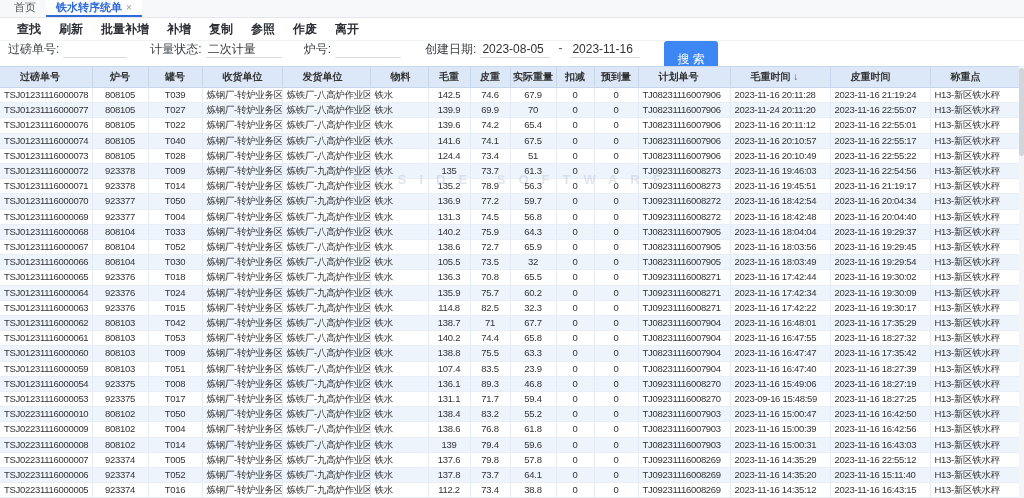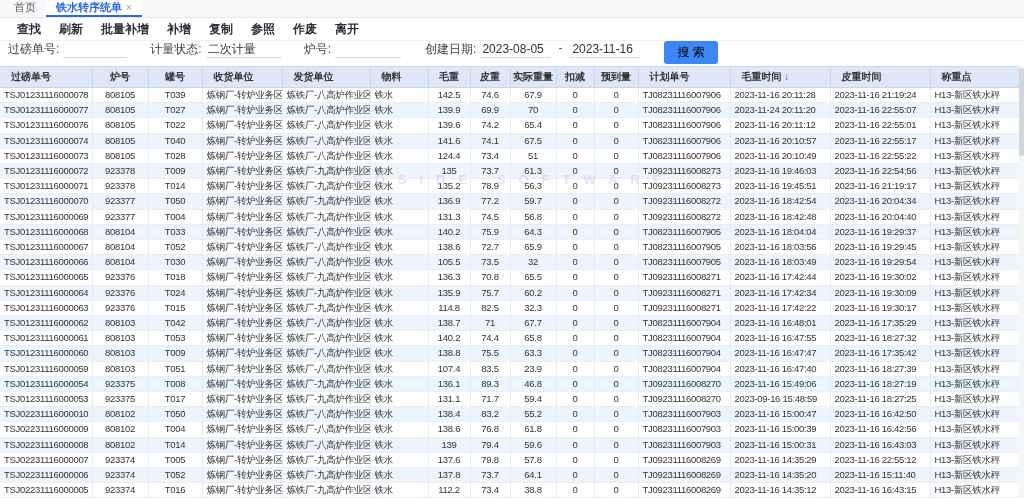--- a/index.html
+++ b/index.html
@@ -21,38 +21,38 @@
   
   .filterbar{height:27px;display:flex;align-items:flex-start;padding-left:8px;
     font-size:12px;color:#3a3f46;background:#fff;}
   .flabel{margin-right:4px;white-space:nowrap;}
   .finput{border:none;border-bottom:1px solid #d7dbe0;outline:none;background:transparent;
     font-size:12px;color:#333;height:16px;padding:0 2px;font-family:inherit;}
   .w-no{width:60px;} .w-status{width:72px;margin-right:0;} .w-furnace{width:62px;}
   .w-date{width:66px;}
   .ml16{margin-left:23px;} .ml22{margin-left:22px;} .ml24{margin-left:24px;}
   .fsep{margin:0 8px;color:#555;}
-  .search-btn{margin-left:24px;background:#3d87f5;color:#000000;border:none;border-radius:3px;
-    font-size:12px;padding:3px 13px;cursor:pointer;font-family:inherit;}
+  .search-btn{margin-left:24px;background:#3d87f5;color:#ffffff;border:none;border-radius:3px;
+    font-size:12px;padding:10px 13px;cursor:pointer;font-family:inherit;}
 
   
   .grid-wrap{position:absolute;top:66px;left:0;width:1019px;bottom:0;overflow:hidden;
     border-top:1px solid #c9d8ec;}
   table{border-collapse:collapse;table-layout:fixed;width:1019px;}
   th{background:#dce8f7;color:#333;font-size:10px;font-weight:bold;height:20px;
     border-right:1px solid #c6d6eb;border-bottom:1px solid #c6d6eb;padding:0;
     white-space:nowrap;overflow:hidden;}
   td{font-size:9.5px;color:#333;height:14.2px;line-height:14.2px;padding:0;
     border-right:1px solid #e3ebf6;border-bottom:1px solid #e7eef8;
     white-space:nowrap;overflow:hidden;letter-spacing:-0.3px;}
   tbody tr:nth-child(even){background:#edf4fc;}
   tbody tr:nth-child(odd){background:#fff;}
   .a-l{text-align:left;padding-left:4px;}
   .a-c{text-align:center;}
-  th.a-l{padding-left:11px;}
+  th.a-l{padding-left:20px;}
   .sort{color:#4a5866;font-weight:bold;}
 
   
   .wm{position:absolute;left:185px;top:170px;pointer-events:none;z-index:5;}
   .wm-row{display:flex;align-items:center;}
   .wm-logo{width:68px;height:68px;border:11px solid rgba(175,186,201,0.42);
     transform:rotate(45deg);margin:12px 30px 0 10px;}
   .wm-cn{font-size:110px;font-weight:bold;letter-spacing:14px;line-height:1;
     color:rgba(175,186,201,0.42);white-space:nowrap;}
   .wm-en{font-size:13px;font-weight:bold;letter-spacing:13px;margin:2px 0 0 168px;

